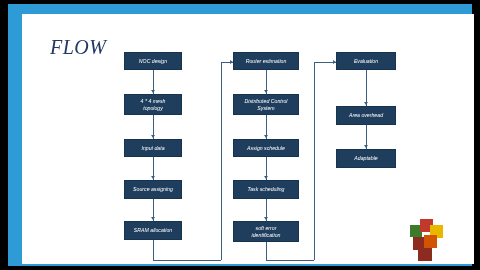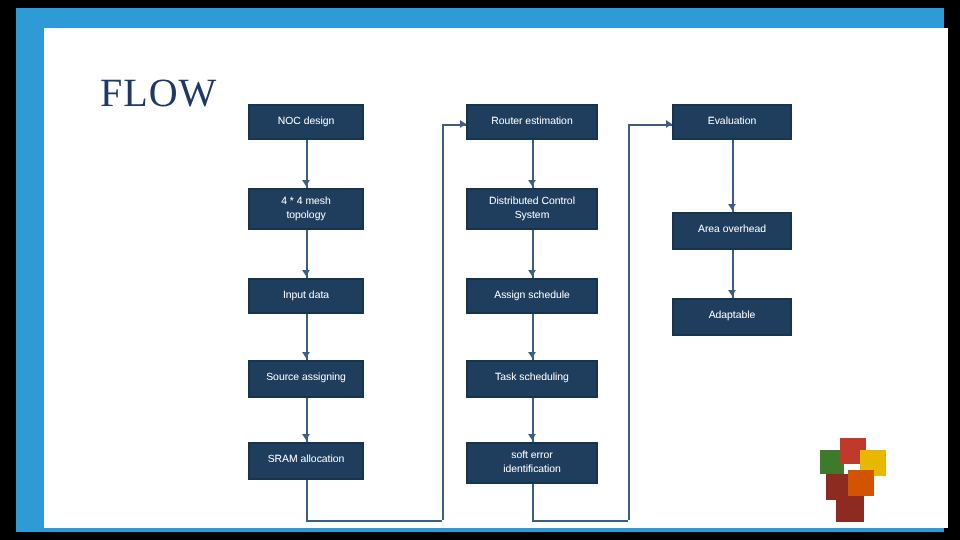--- a/index.html
+++ b/index.html
@@ -16,20 +16,21 @@
     font-family: "Liberation Sans", sans-serif;
   }
   
   #frame {
     position: absolute;
     left: 8px;
     top: 4px;
     width: 464px;
     height: 262px;
     background: #2e9bd6;
+    font-style: italic;
   }
   #slide {
     position: absolute;
     left: 14px;
     top: 10px;
     width: 452px;
     height: 250px;
     background: #ffffff;
     overflow: hidden;
   }

